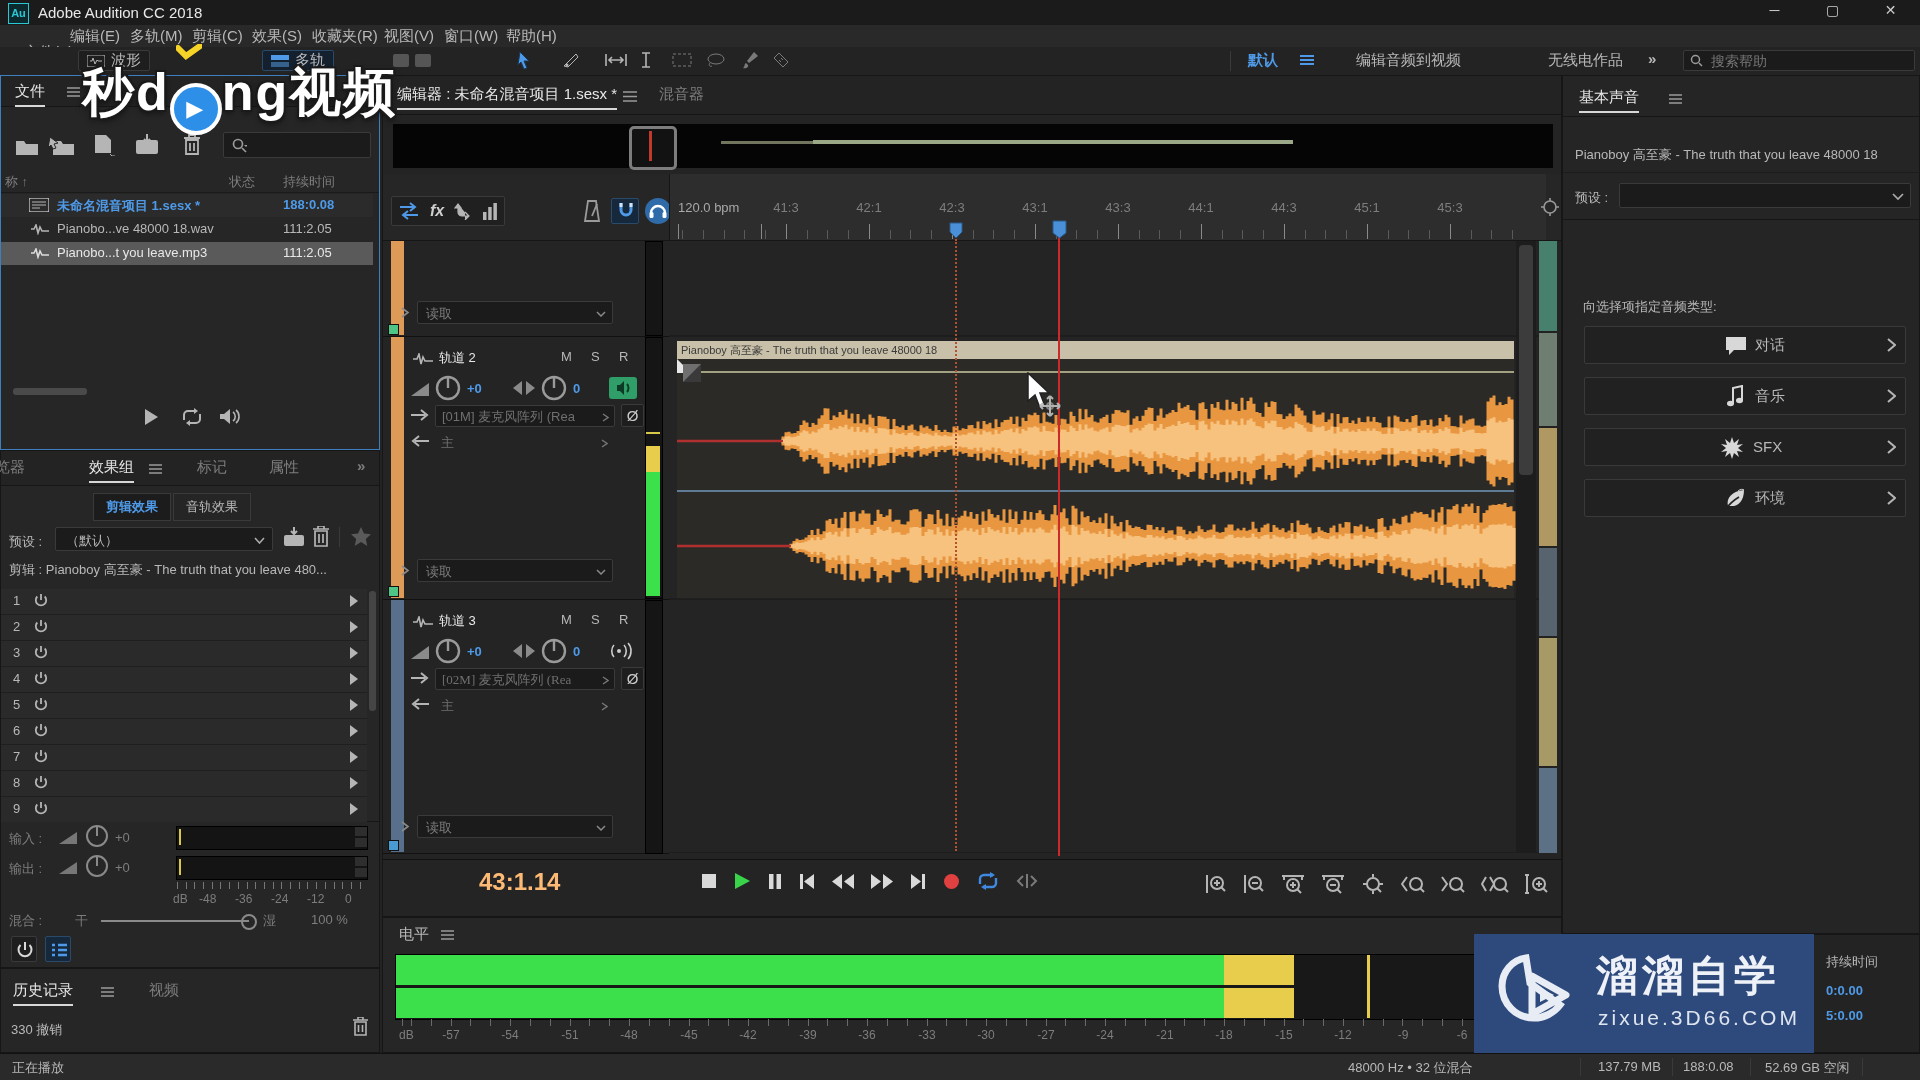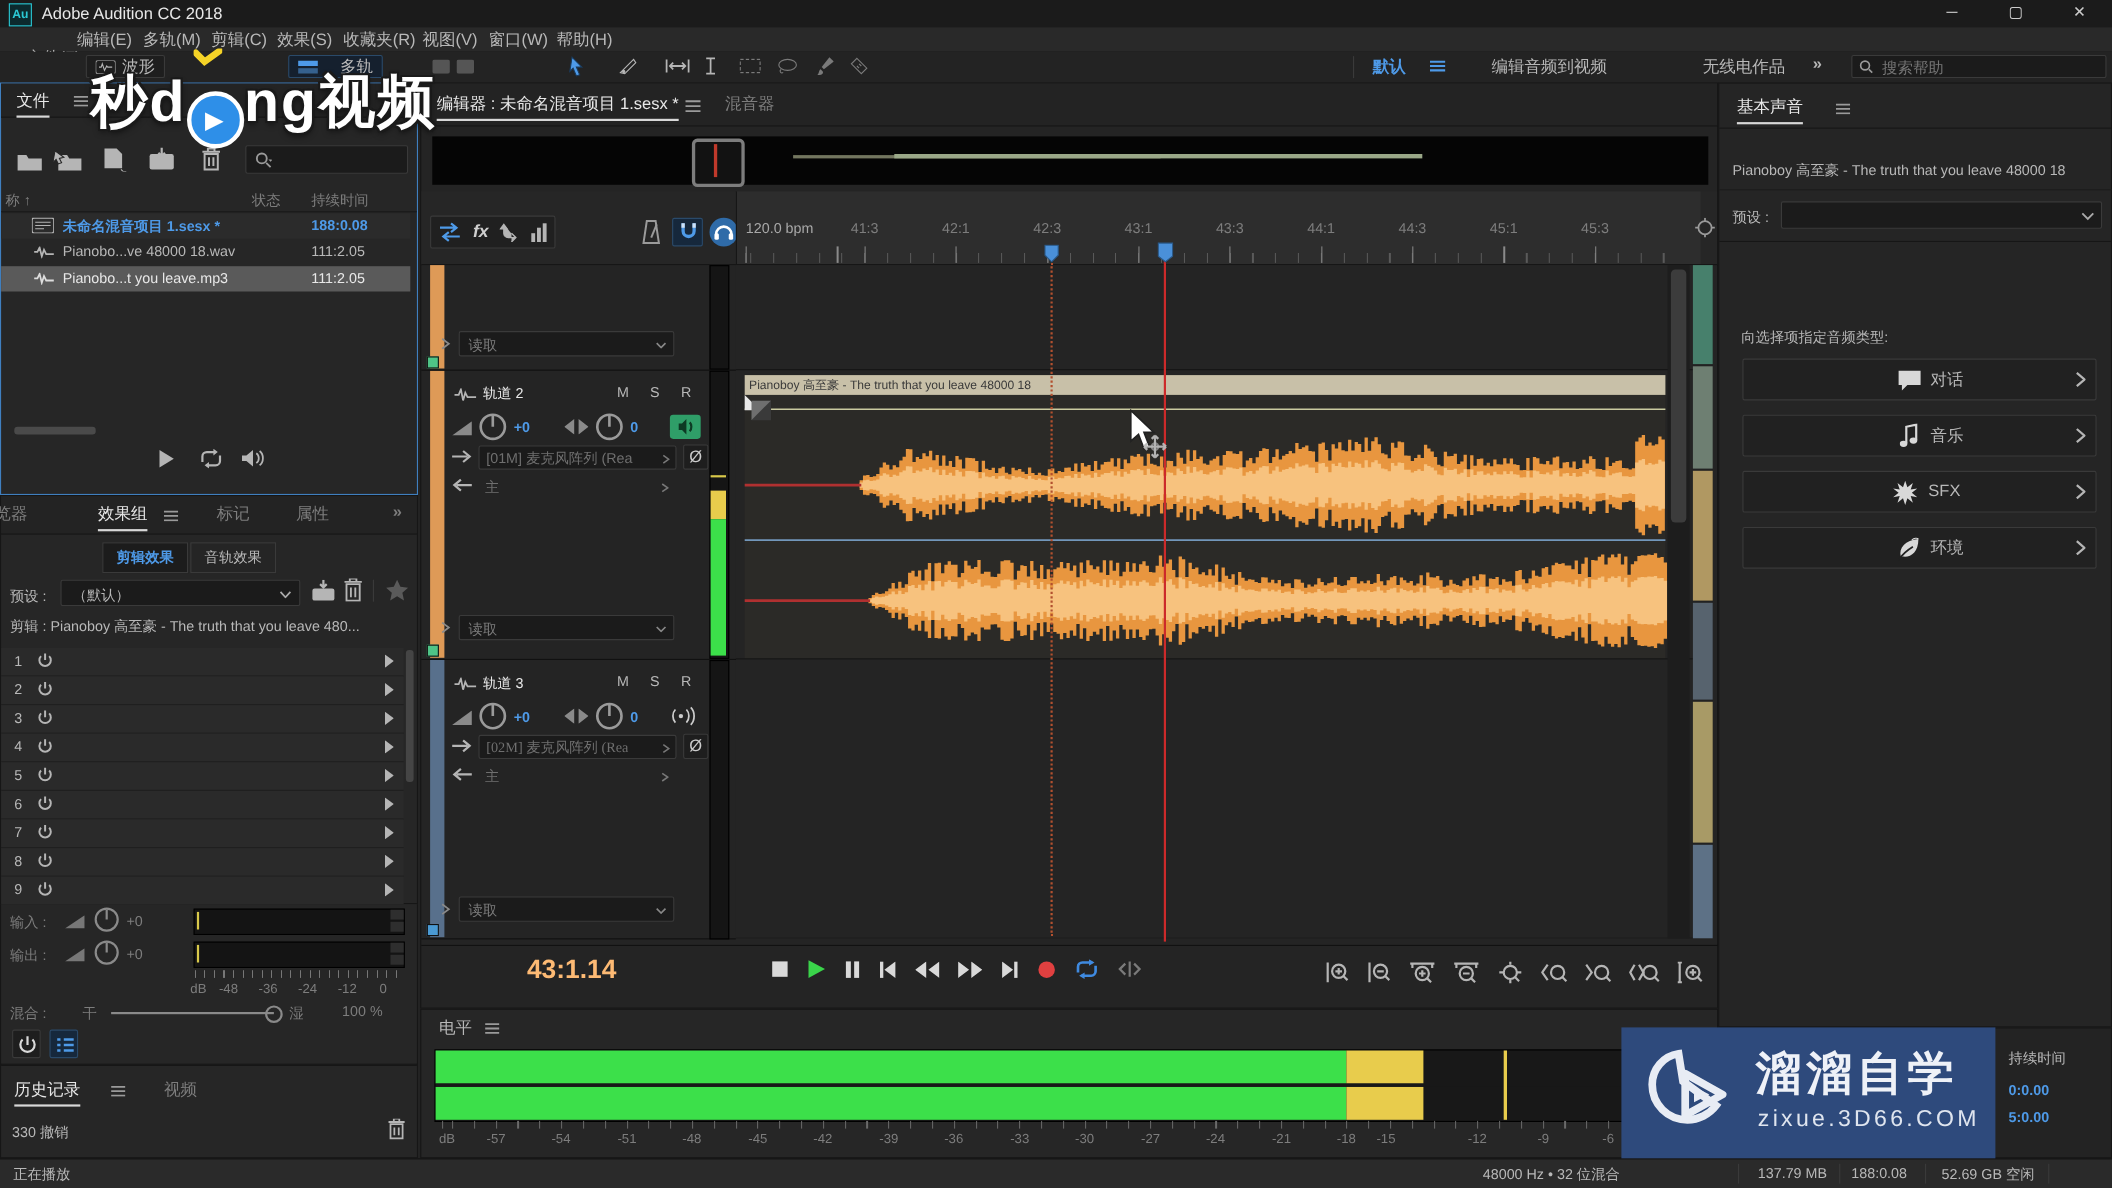--- a/index.html
+++ b/index.html
@@ -61,21 +61,21 @@
   <div class="abs" style="left:0;top:47px;width:1920px;height:28px;background:#232323;border-bottom:1px solid #161616;">
     <div class="abs btnbox row" style="left:78px;top:3px;height:21px;padding:0 8px;gap:6px;">
       <span class="icon">
           <svg width="18" height="12" viewBox="0 0 18 12">
             <rect x="0" y="0" width="18" height="12" rx="2" fill="none" stroke="#b5b5b5"></rect>
             <path d="M3 6h2l1-3 2 6 2-4 1 1h4" stroke="#b5b5b5" fill="none"></path>
           </svg>
         </span>
       <span class="f15 txt">波形</span>
     </div>
-    <div class="abs btnbox row" style="left:262px;top:3px;height:21px;padding:0 8px;gap:20px;background:#15202e;border-color:#2a4a6a;">
+    <div class="abs btnbox row" style="left:262px;top:3px;height:21px;padding:0 8px;gap:6px;background:#15202e;border-color:#2a4a6a;">
       <span class="icon">
           <svg width="18" height="12" viewBox="0 0 18 12">
             <rect x="0" y="0" width="18" height="5" fill="#4e9ae8"></rect>
             <rect x="0" y="7" width="18" height="5" fill="#35618e"></rect>
           </svg>
         </span>
       <span class="f15 txt">多轨</span>
     </div>
     <span class="abs icon" style="left:393px;top:7px;">
         <svg width="16" height="13" viewBox="0 0 16 13">
@@ -996,21 +996,21 @@
     <span class="abs small dim" style="left:306px;top:110px;transform:translateX(-50%);">-45</span>
     <span class="abs small dim" style="left:365px;top:110px;transform:translateX(-50%);">-42</span>
     <span class="abs small dim" style="left:425px;top:110px;transform:translateX(-50%);">-39</span>
     <span class="abs small dim" style="left:484px;top:110px;transform:translateX(-50%);">-36</span>
     <span class="abs small dim" style="left:544px;top:110px;transform:translateX(-50%);">-33</span>
     <span class="abs small dim" style="left:603px;top:110px;transform:translateX(-50%);">-30</span>
     <span class="abs small dim" style="left:663px;top:110px;transform:translateX(-50%);">-27</span>
     <span class="abs small dim" style="left:722px;top:110px;transform:translateX(-50%);">-24</span>
     <span class="abs small dim" style="left:782px;top:110px;transform:translateX(-50%);">-21</span>
     <span class="abs small dim" style="left:841px;top:110px;transform:translateX(-50%);">-18</span>
-    <span class="abs small dim" style="left:877px;top:110px;transform:translateX(-50%);">-15</span>
+    <span class="abs small dim" style="left:901px;top:110px;transform:translateX(-50%);">-15</span>
     <span class="abs small dim" style="left:960px;top:110px;transform:translateX(-50%);">-12</span>
     <span class="abs small dim" style="left:1020px;top:110px;transform:translateX(-50%);">-9</span>
     <span class="abs small dim" style="left:1079px;top:110px;transform:translateX(-50%);">-6</span>
   </div>
 
   <div class="panel" style="left:1562px;top:75px;width:358px;height:859px;background:#252525;">
     <span class="abs f15 white tab-underline" style="left:16px;top:12px;">基本声音</span>
     <span class="abs icon" style="left:106px;top:18px;">
         <svg width="13" height="10" viewBox="0 0 13 10">
           <path d="M0 1h13M0 5h13M0 9h13" stroke="#9a9a9a" stroke-width="1.6"></path>

